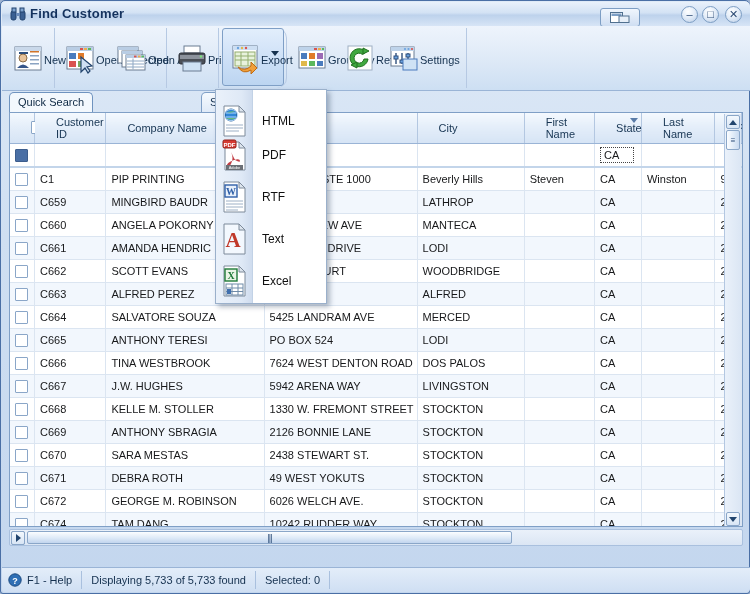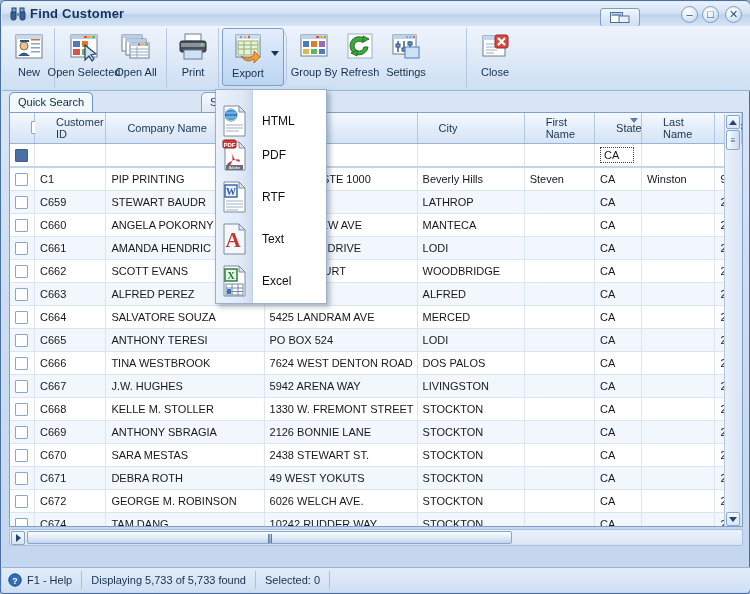--- a/index.html
+++ b/index.html
@@ -49,21 +49,21 @@
   }
   
   #toolbar{
     position:absolute;left:1px;top:25px;width:748px;height:64px;
     background:linear-gradient(180deg,#eef4fc 0%,#dfeaf7 50%,#cddff3 100%);
     border-bottom:1px solid #9ab4d6;
   }
   .tbgroup{position:absolute;top:2px;height:60px;border-right:1px solid #b6c9e3;}
   .tbtn{
     position:relative;float:left;height:58px;width:auto;
-    display:flex;flex-direction:column;align-items:center;justify-content:flex-start;
+    display:flex;flex-direction:row;align-items:center;justify-content:flex-start;
     padding:3px 6px 0 6px;box-sizing:border-box;
   }
   .tbtn .lbl{margin-top:3px;font-size:11px;color:#15314f;white-space:nowrap;}
   .ticon{width:32px;height:32px;position:relative;}
   #export-btn{
     border:1px solid #7f9fc6;border-radius:3px;
     background:linear-gradient(180deg,#e2eefc 0%,#cfe1f7 50%,#bcd5f1 100%);
     padding-right:16px;
   }
   #export-arrow{
@@ -372,39 +372,20 @@
             <rect x="6" y="13" width="4" height="3" fill="#6ba3e0" stroke="#2f4f7c"></rect>
             <rect x="12" y="17" width="4" height="3" fill="#6ba3e0" stroke="#2f4f7c"></rect>
             <rect x="18" y="11" width="4" height="3" fill="#6ba3e0" stroke="#2f4f7c"></rect>
             <rect x="15" y="16" width="14" height="11" fill="#cfe2f5" stroke="#4a7bbd"></rect>
           </svg>
         </span>
         <span class="lbl">Settings</span>
       </div>
     </div>
 
-    <div class="tbgroup" style="left:468px;width:52px;border-right:none;">
-      <div class="tbtn" style="width:50px;">
-        <span class="ticon">
-          <svg width="32" height="32" viewBox="0 0 32 32">
-            <rect x="4" y="5" width="22" height="20" fill="#fff" stroke="#6b7d92"></rect>
-            <rect x="4" y="5" width="22" height="4" fill="#c6d8ec"></rect>
-            <g stroke="#9db0c6">
-                <line x1="7" y1="13" x2="18" y2="13"></line>
-                <line x1="7" y1="16" x2="18" y2="16"></line>
-                <line x1="7" y1="19" x2="18" y2="19"></line>
-                <line x1="7" y1="22" x2="15" y2="22"></line>
-              </g>
-            <rect x="16" y="4" width="13" height="13" rx="2" fill="#d64a3f" stroke="#9a2b22"></rect>
-            <path d="M19 7 l7 7 M26 7 l-7 7" stroke="#fff" stroke-width="2.2"></path>
-          </svg>
-        </span>
-        <span class="lbl">Close</span>
-      </div>
-    </div>
   </div>
 
   <div id="tabstrip">
     <div class="tab active" style="left:0;width:84px;">Quick Search</div>
     <div class="tab" style="left:192px;width:44px;">Sav</div>
   </div>
 
   <div id="gridwrap">
     <table class="grid">
       <colgroup>
@@ -455,21 +436,21 @@
             <td>hire BLVD  STE 1000</td>
             <td>Beverly Hills</td>
             <td>Steven</td>
             <td>CA</td>
             <td>Winston</td>
             <td>97</td>
           </tr>
           <tr class="alt">
             <td class="cell-cb"><span class="cbox"></span></td>
             <td>C659</td>
-            <td>STEWART BAUDR</td>
+            <td>MINGBIRD BAUDR</td>
             <td>ITE AVE</td>
             <td>LATHROP</td>
             <td></td>
             <td>CA</td>
             <td></td>
             <td>20</td>
           </tr>
           <tr>
             <td class="cell-cb"><span class="cbox"></span></td>
             <td>C660</td>

